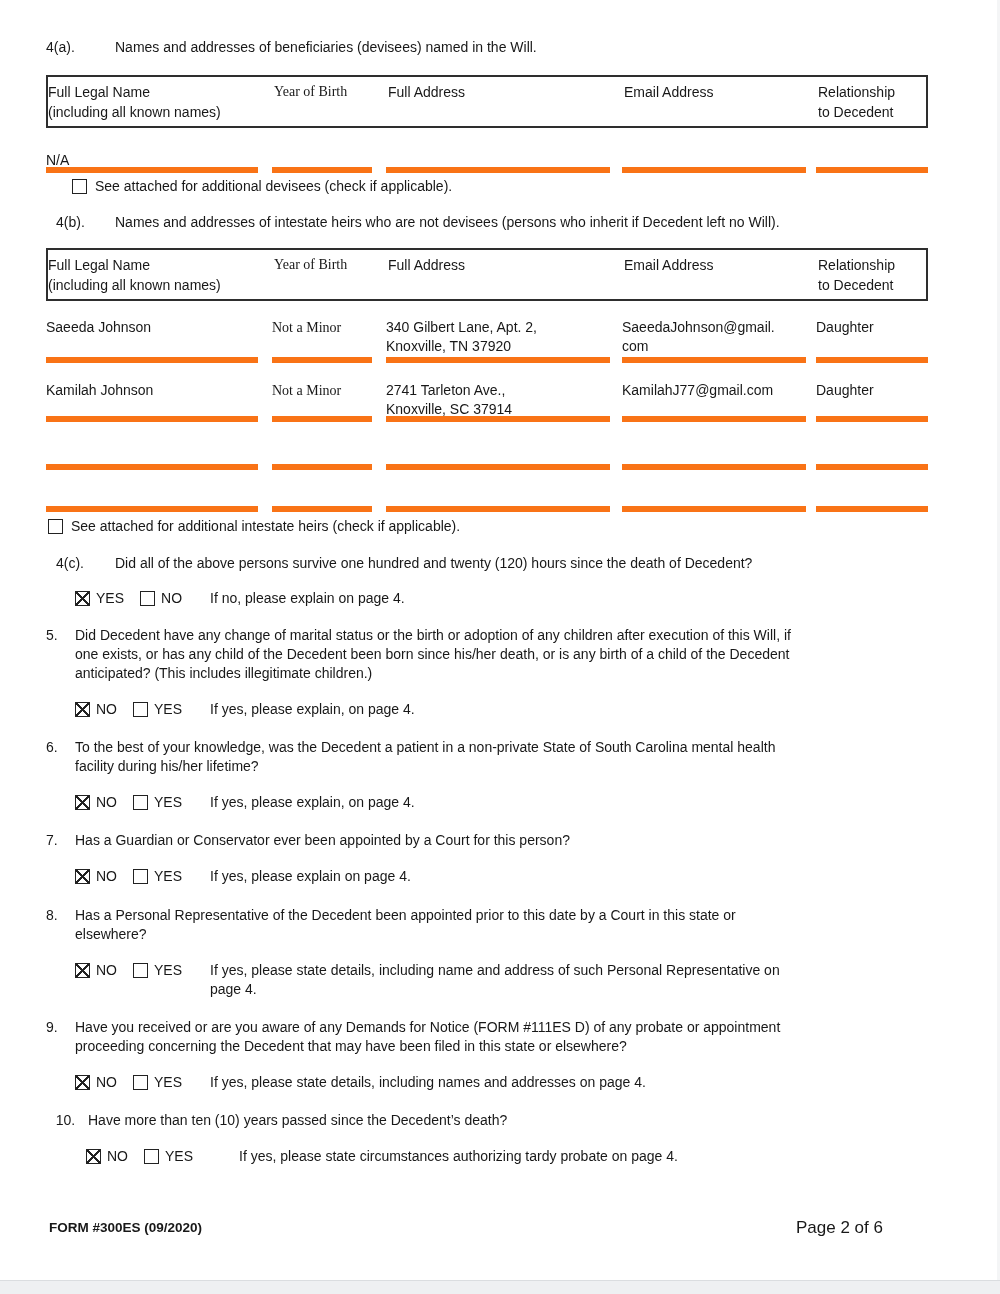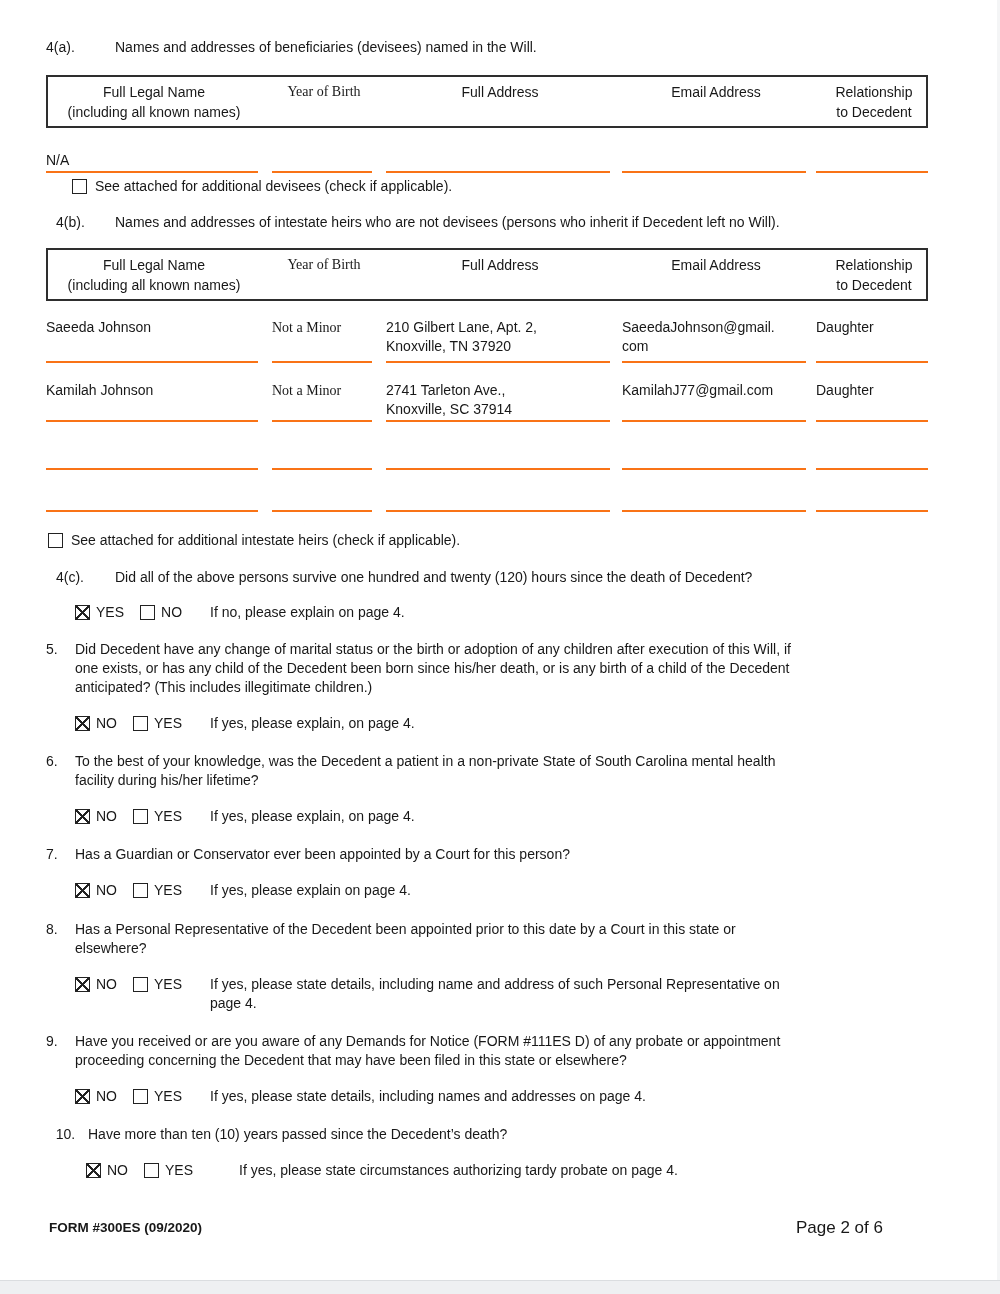--- a/index.html
+++ b/index.html
@@ -28,22 +28,22 @@
   .tgrid{
     display:grid;
     grid-template-columns:212px 14px 100px 14px 224px 12px 184px 10px 112px;
     margin-left:46px;width:882px;box-sizing:border-box;
   }
   .c1{grid-column:1;} .c2{grid-column:3;font-family:Liberation Serif, serif;} .c3{grid-column:5;} .c4{grid-column:7;} .c5{grid-column:9;}
   .thead{
     border:2px solid #2e2e2e;
     padding-top:5px;padding-bottom:4px;
   }
-  .th{text-align:center;line-height:20px;}
-  .cell{border-bottom:2px solid #f97316;box-sizing:border-box;}
+  .th{text-align:left;line-height:20px;}
+  .cell{border-bottom:6px solid #f97316;box-sizing:border-box;}
   .row-na{margin-top:23px;}
   .row-na .cell{height:22px;}
   
   .checkbox{
     display:inline-block;width:15px;height:15px;
     border:1.5px solid #222;background:#fff;
     flex:0 0 auto;box-sizing:border-box;
   }
   .checkbox.checked{
     background:
@@ -70,21 +70,21 @@
   .t1{margin-top:18px;}
   .attach1{margin-top:4px;padding-left:24px;}
   .mt-4b{margin-top:17px;}
   .t2{margin-top:16px;}
   .hrow1{margin-top:17px;}
   .hrow1 .cell{height:45px;}
   .hrow2{margin-top:18px;}
   .hrow2 .cell{height:41px;}
   .hrow3 .cell{height:48px;}
   .hrow4 .cell{height:42px;}
-  .attach2{margin-top:19px;}
+  .attach2{margin-top:5px;}
   .mt-4c{margin-top:18px;}
   .opt4c{margin-top:16px;}
   .mt-q5{margin-top:18px;}
   .opt5{margin-top:17px;}
   .mt-q6{margin-top:19px;}
   .opt6{margin-top:17px;}
   .mt-q7{margin-top:19px;}
   .opt7{margin-top:17px;}
   .mt-q8{margin-top:20px;}
   .opt8{margin-top:17px;}
@@ -146,21 +146,21 @@
     <div class="th c4">Email Address</div>
     <div class="th c5">
       <div>Relationship</div>
       <div>to Decedent</div>
     </div>
   </div>
 
   <div class="tgrid hrow1">
     <div class="cell c1">Saeeda Johnson</div>
     <div class="cell c2">Not a Minor</div>
-    <div class="cell c3 ml">210 Gilbert Lane, Apt. 2,
+    <div class="cell c3 ml">340 Gilbert Lane, Apt. 2,
 Knoxville, TN 37920</div>
     <div class="cell c4 ml">SaeedaJohnson@gmail.
 com</div>
     <div class="cell c5">Daughter</div>
   </div>
 
   <div class="tgrid hrow2">
     <div class="cell c1">Kamilah Johnson</div>
     <div class="cell c2">Not a Minor</div>
     <div class="cell c3 ml">2741 Tarleton Ave.,

